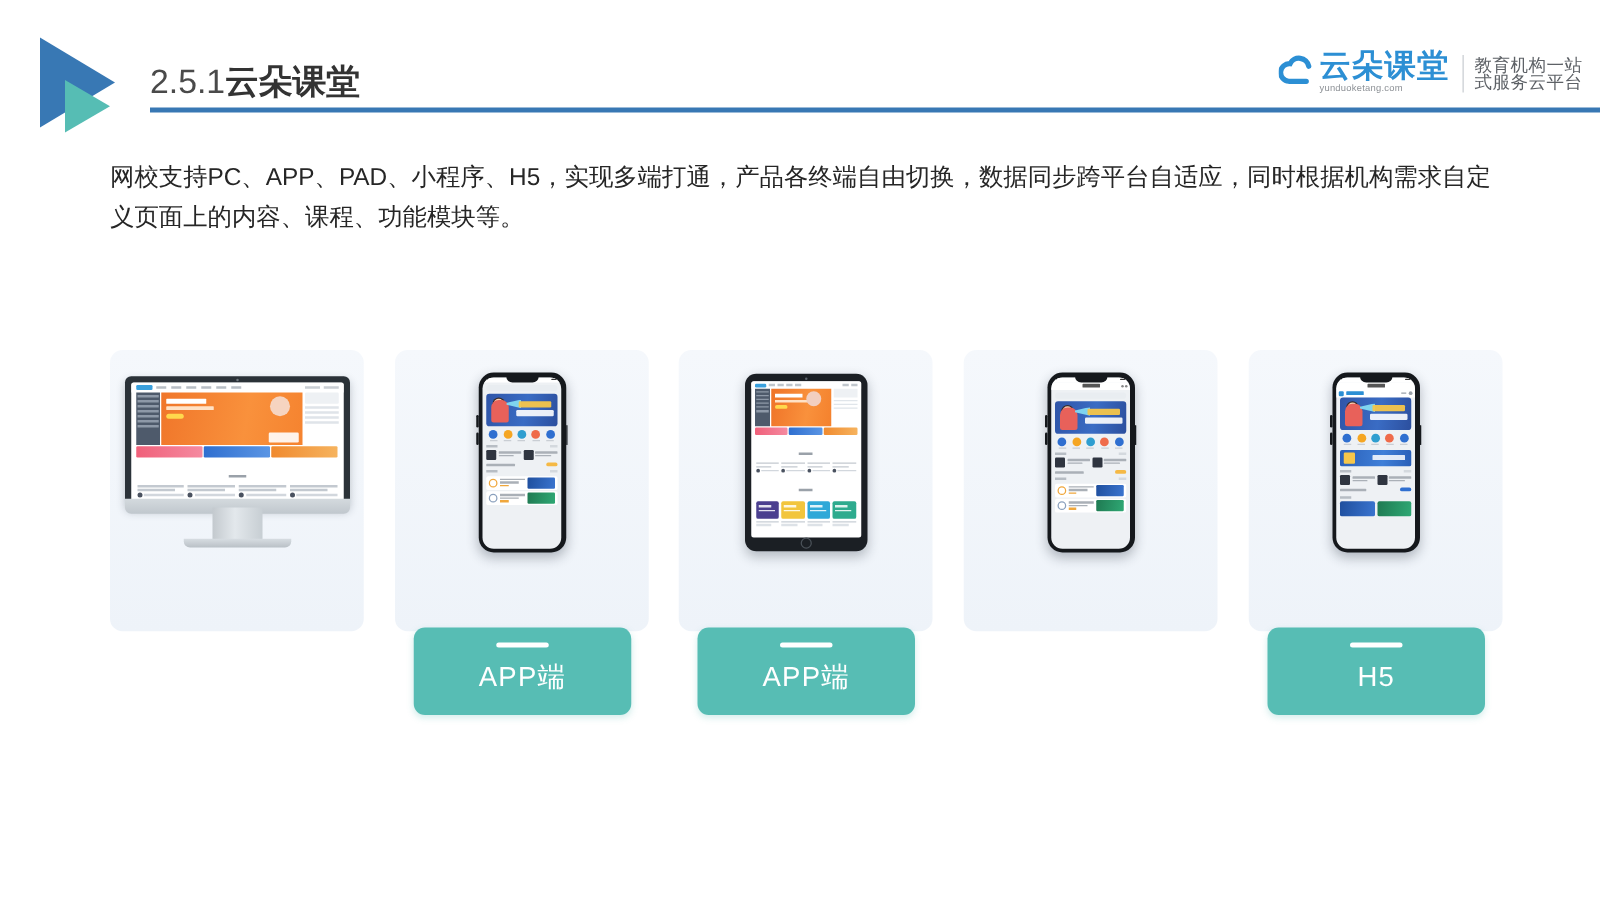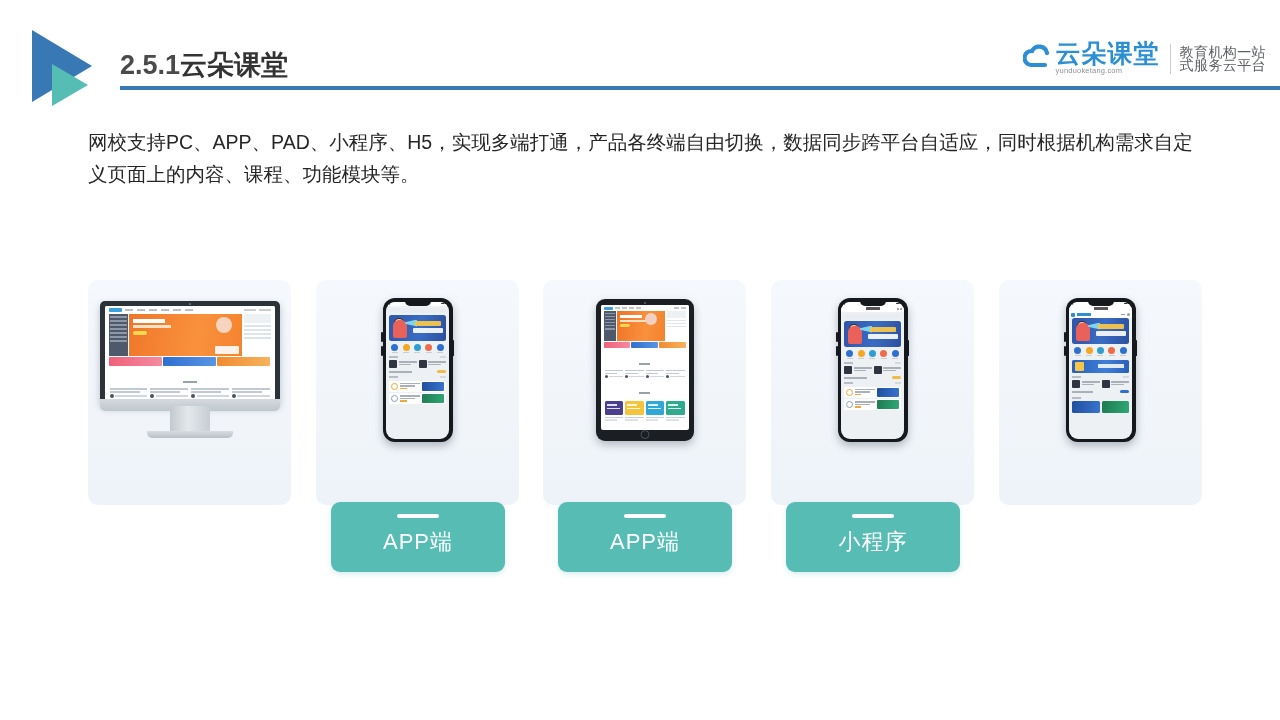--- a/index.html
+++ b/index.html
@@ -22,21 +22,21 @@
   .deco .tri-teal{
     position:absolute;left:30px;top:36px;width:0;height:0;
     border-top:21px solid transparent;border-bottom:21px solid transparent;
     border-left:36px solid #56bdb4;
   }
 
   .page-title{
     position:absolute;left:120px;top:47px;
     font-size:27px;color:#3d3d3d;letter-spacing:0px;white-space:nowrap;
   }
-  .page-title .num{font-weight:700;color:#4a4a4a;}
+  .page-title .num{font-weight:400;color:#4a4a4a;}
   .page-title .nm{font-weight:bold;color:#333;}
 
   .title-rule{
     position:absolute;left:120px;top:86px;width:1160px;height:4px;
     background:#3878b4;
   }
 
   
   .logo{position:absolute;right:14px;top:36px;height:46px;display:flex;align-items:center;}
   .logo-mark{position:relative;width:32px;height:30px;margin-right:1px;}
@@ -797,18 +797,18 @@
   </div>
 
   <div class="label-btn c1">
     <div class="tick"></div>
     <div class="txt">APP端</div>
   </div>
   <div class="label-btn c2">
     <div class="tick"></div>
     <div class="txt">APP端</div>
   </div>
-  <div class="label-btn c3">
+  <div class="label-btn c4">
     <div class="tick"></div>
-    <div class="txt">小程序</div>
+    <div class="txt">H5</div>
   </div>
 
 </div>
 
 </body></html>

